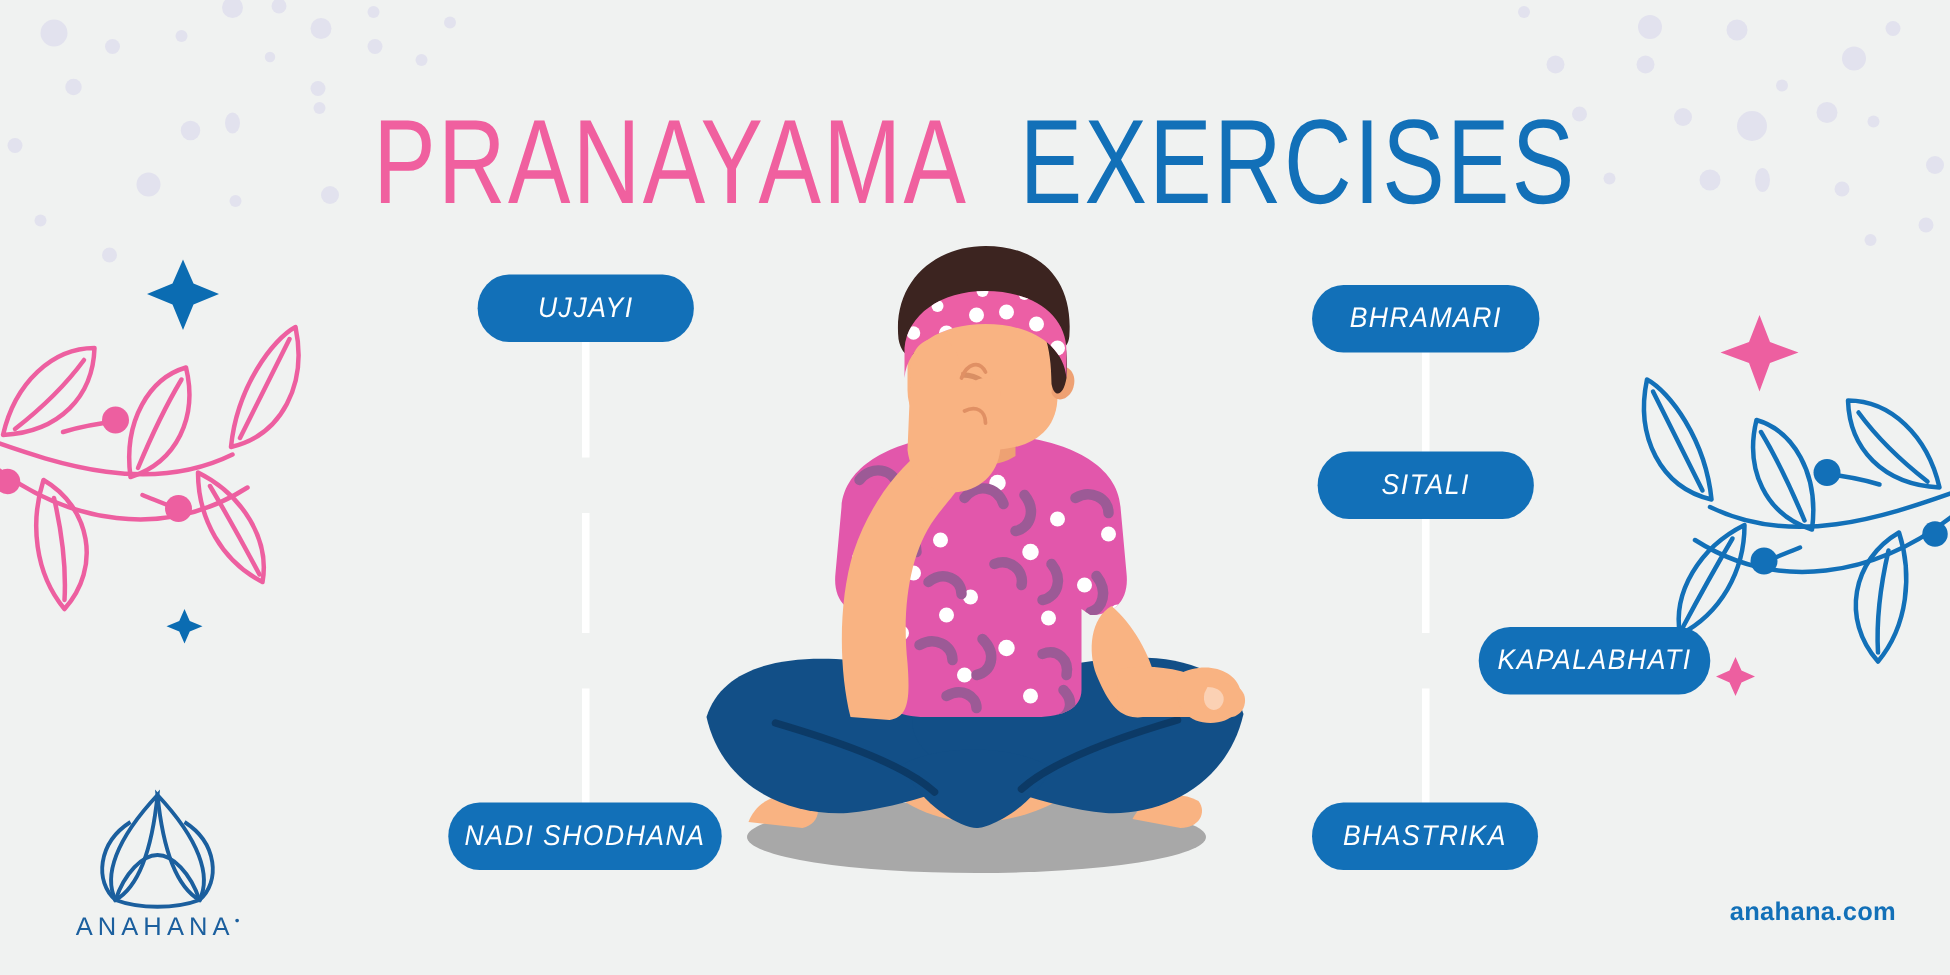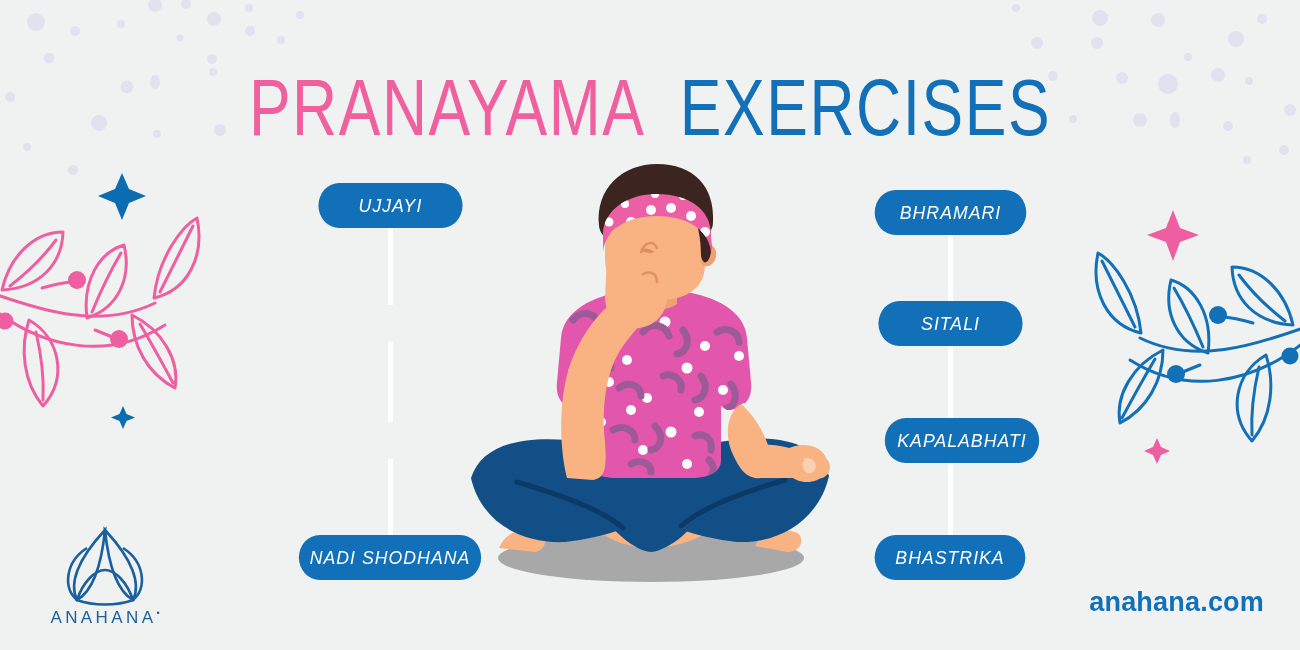--- a/index.html
+++ b/index.html
@@ -56,21 +56,21 @@
   .connector{
     position:absolute;
     width:5px;
     background:#ffffff;
   }
 
   
   #site{
     position:absolute;right:36px;bottom:32px;
     color:#1270b8;
-    font-size:27px;font-weight:bold;
+    font-size:17px;font-weight:bold;
     letter-spacing:0.2px;
   }
 
   
   #logo{position:absolute;left:30px;bottom:22px;width:150px;}
   #logo .mark{display:block;margin:0 auto;}
   #logo .word{
     display:block;text-align:center;
     color:#1b5f9e;
     font-size:17px;
@@ -385,21 +385,21 @@
     <div class="pill-wrap" style="left:0;top:190px;width:380px;">
       <div class="pill" style="width:163px;">
           <span>BHRAMARI</span>
         </div>
     </div>
     <div class="pill-wrap" style="left:0;top:301px;width:380px;">
       <div class="pill" style="width:155px;">
           <span>SITALI</span>
         </div>
     </div>
-    <div class="pill-wrap" style="left:12px;top:418px;width:380px;">
+    <div class="pill-wrap" style="left:6px;top:418px;width:380px;justify-content:flex-end;">
       <div class="pill" style="width:166px;">
           <span>KAPALABHATI</span>
         </div>
     </div>
     <div class="pill-wrap" style="left:0;top:535px;width:380px;">
       <div class="pill" style="width:162px;">
           <span>BHASTRIKA</span>
         </div>
     </div>
   </div>

